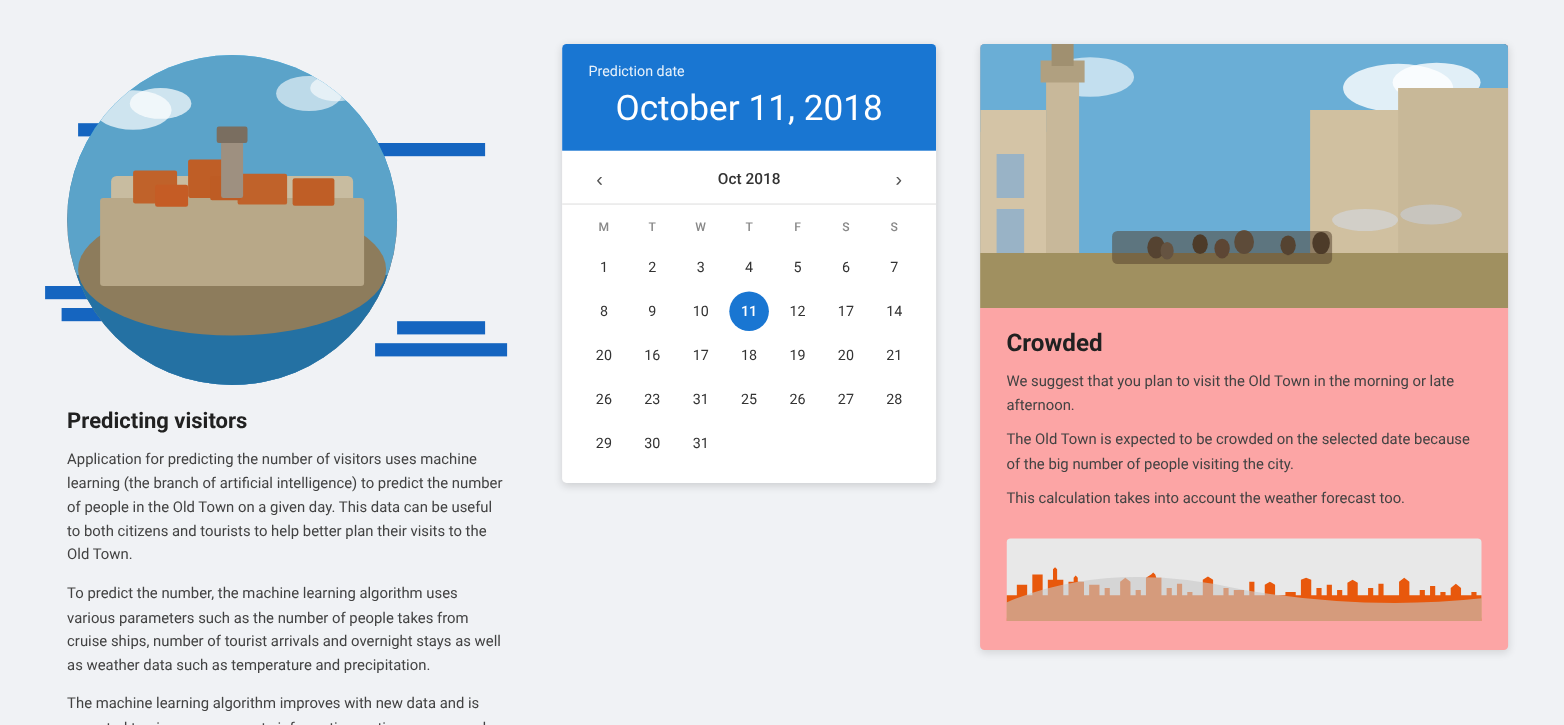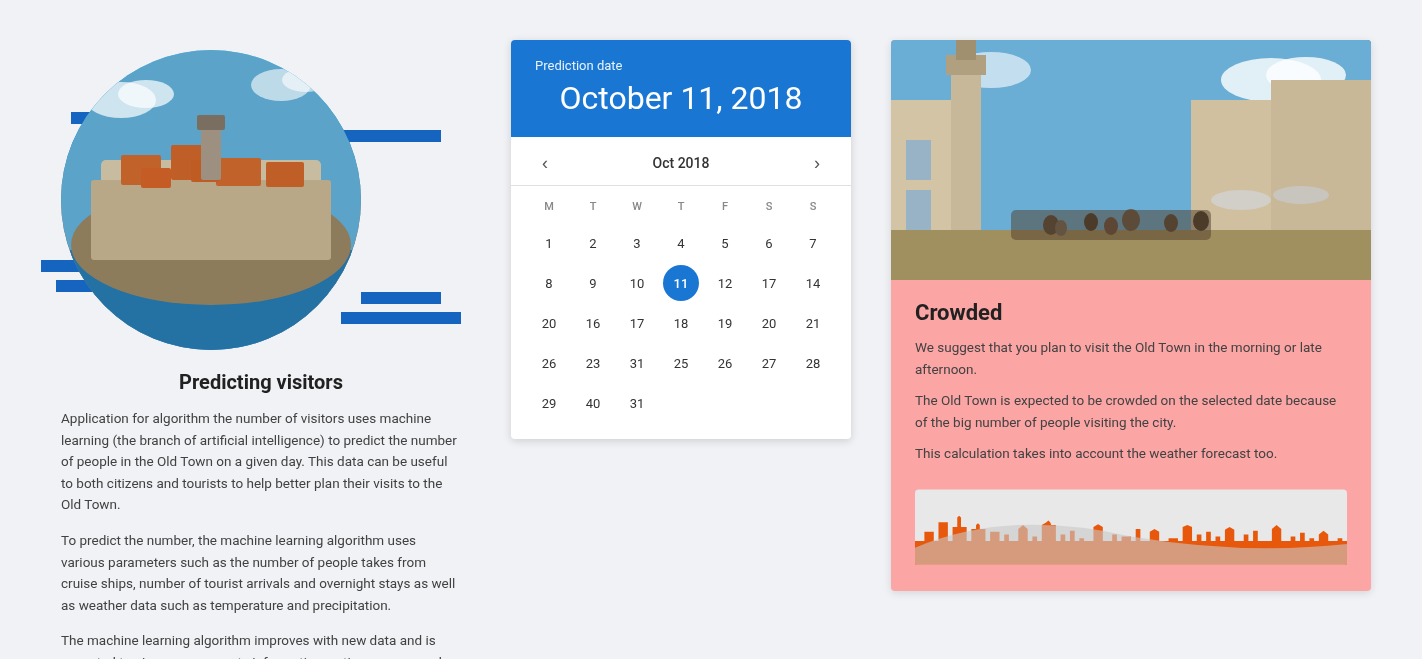--- a/index.html
+++ b/index.html
@@ -60,21 +60,20 @@
     .deco-bar-7 { top: 90px; left: 290px; width: 100px; height: 12px; }
 
     .text-section {
       padding: 0 10px;
     }
     .text-section h2 {
       font-size: 20px;
       font-weight: 700;
       color: #212121;
       margin-bottom: 14px;
-      text-align: center;
     }
     .text-section p {
       font-size: 13.5px;
       color: #424242;
       line-height: 1.6;
       margin-bottom: 14px;
     }
 
     
     .center-panel {
@@ -260,21 +259,21 @@
 
           <ellipse cx="60" cy="50" rx="35" ry="18" fill="rgba(255,255,255,0.7)"></ellipse>
           <ellipse cx="85" cy="44" rx="28" ry="14" fill="rgba(255,255,255,0.7)"></ellipse>
           <ellipse cx="220" cy="35" rx="30" ry="16" fill="rgba(255,255,255,0.6)"></ellipse>
           <ellipse cx="245" cy="30" rx="24" ry="12" fill="rgba(255,255,255,0.6)"></ellipse>
         </svg>
       </div>
     </div>
     <div class="text-section">
       <h2>Predicting visitors</h2>
-      <p>Application for algorithm the number of visitors uses machine learning (the branch of artificial intelligence) to predict the number of people in the Old Town on a given day. This data can be useful to both citizens and tourists to help better plan their visits to the Old Town.</p>
+      <p>Application for predicting the number of visitors uses machine learning (the branch of artificial intelligence) to predict the number of people in the Old Town on a given day. This data can be useful to both citizens and tourists to help better plan their visits to the Old Town.</p>
       <p>To predict the number, the machine learning algorithm uses various parameters such as the number of people takes from cruise ships, number of tourist arrivals and overnight stays as well as weather data such as temperature and precipitation.</p>
       <p>The machine learning algorithm improves with new data and is expected to give more accurate information as time passes and the data is reevaluated.</p>
     </div>
   </div>
 
   <div class="center-panel">
     <div class="calendar-card">
       <div class="calendar-header">
         <div class="pred-label">Prediction date</div>
         <div class="pred-date">October 11, 2018</div>
@@ -317,21 +316,21 @@
             <div class="day-cell">20</div>
             <div class="day-cell">21</div>
             <div class="day-cell">26</div>
             <div class="day-cell">23</div>
             <div class="day-cell">31</div>
             <div class="day-cell">25</div>
             <div class="day-cell">26</div>
             <div class="day-cell">27</div>
             <div class="day-cell">28</div>
             <div class="day-cell">29</div>
-            <div class="day-cell">40</div>
+            <div class="day-cell">30</div>
             <div class="day-cell">31</div>
             <div class="day-cell empty"></div>
             <div class="day-cell empty"></div>
             <div class="day-cell empty"></div>
             <div class="day-cell empty"></div>
           </div>
       </div>
     </div>
   </div>
 

